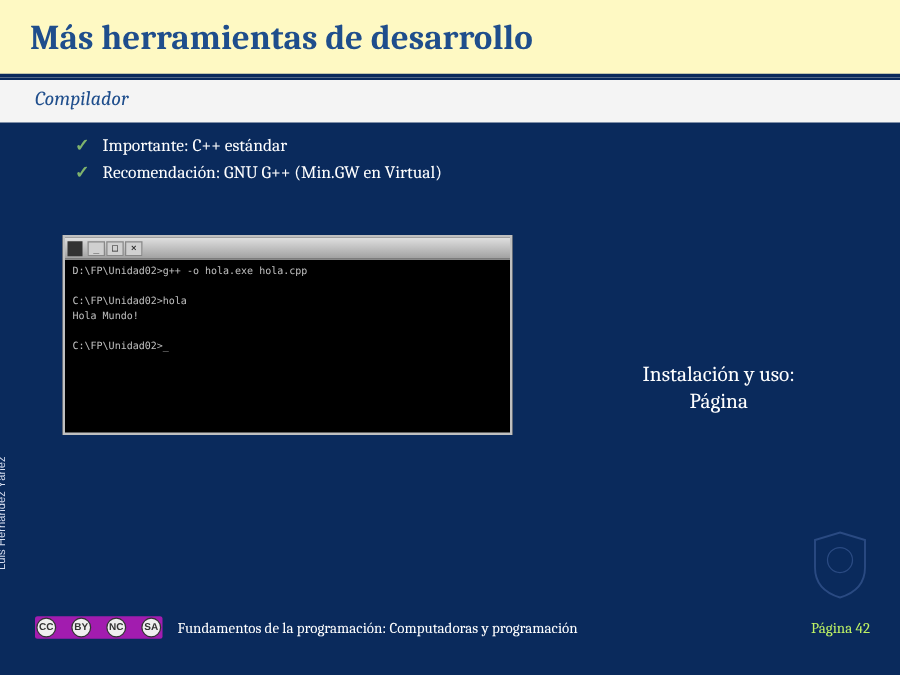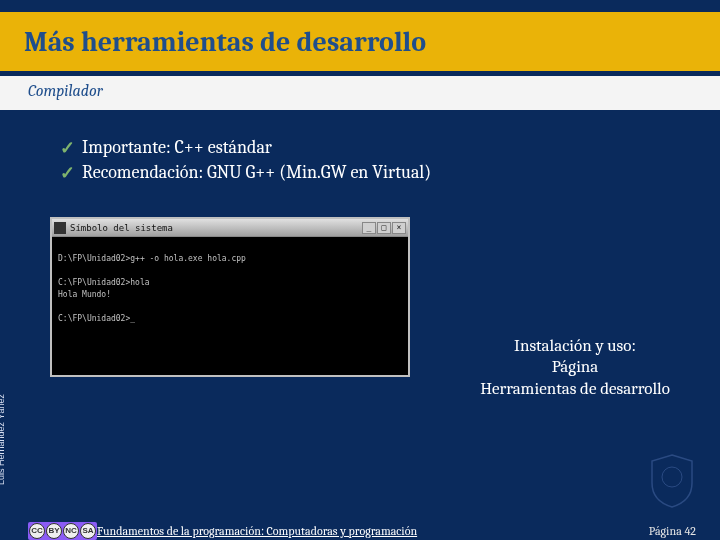--- a/index.html
+++ b/index.html
@@ -2,25 +2,24 @@
 <html><head>
 <meta charset="utf-8">
 <style>
   * { margin: 0; padding: 0; box-sizing: border-box; }
   html, body { width: 720px; height: 540px; overflow: hidden; }
   body {
     font-family: Cambria, Georgia, "Times New Roman", serif;
     background: #0a2a5c;
   }
   .header {
-    background: #eab308;
+    background: #fef9c3;
     height: 62px;
     padding: 14px 24px 0 24px;
     border-bottom: 3px solid #0a2a5c;
-    margin-top: 12px;
   }
   .title {
     color: #1f4e8c;
     font-size: 28px;
     font-weight: bold;
   }
   .subtitle-wrap {
     background: #f4f4f4;
     padding: 6px 24px 10px 28px;
     border-top: 2px solid #0a2a5c;
@@ -31,22 +30,21 @@
     font-style: italic;
     font-size: 16px;
   }
   .content {
     position: relative;
     height: 418px;
     color: #fff;
   }
   .bullets {
     padding: 10px 22px 0 60px;
-    font-size: 18px;
-    margin-top: 17px;
+    font-size: 14px;
   }
   .bullets li {
     list-style: none;
     position: relative;
     padding-left: 22px;
     margin-bottom: 4px;
   }
   .bullets li::before {
     content: "✓";
     position: absolute;
@@ -90,30 +88,30 @@
   .titlebar .btn {
     width: 14px; height: 12px;
     background: #d0d0d0;
     border: 1px solid #888;
     font-size: 8px;
     line-height: 10px;
     text-align: center;
     color: #222;
   }
   .term {
-    padding: 16px 6px;
+    padding: 3px 6px;
     color: #c0c0c0;
     font-size: 8px;
     line-height: 12px;
     white-space: pre;
   }
   .note {
     position: absolute;
     left: 460px;
-    top: 208px;
+    top: 192px;
     width: 230px;
     color: #fff;
     font-size: 17px;
     text-align: center;
     line-height: 1.25;
   }
   .sidetext {
     position: absolute;
     left: 6px;
     bottom: 60px;
@@ -126,46 +124,46 @@
   .footer {
     position: absolute;
     left: 0; right: 0; bottom: 0;
     height: 28px;
     display: flex;
     align-items: center;
     padding: 0 24px 0 28px;
   }
   .cc {
     display: flex;
-    gap: 1px;
-    background: #8b5cf6;
+    gap: 12px;
+    background: #a21caf;
     padding: 1px;
     border-radius: 2px;
+    margin-right: 12px;
   }
   .cc span {
     width: 16px; height: 16px;
     border-radius: 50%;
     border: 1px solid #333;
     background: #efefef;
     font-size: 8px;
     line-height: 14px;
     text-align: center;
     color: #333;
     font-weight: bold;
     font-family: Arial, sans-serif;
   }
   .footer-text {
     font-size: 12px;
     color: #fff;
     flex: 1;
-    text-decoration: underline;
   }
   .page {
     font-size: 12px;
-    color: #e5e5e5;
+    color: #bef264;
   }
   .shield {
     position: absolute;
     right: 24px;
     bottom: 36px;
     width: 48px;
     height: 56px;
     opacity: 0.5;
   }
   .shield svg { width: 100%; height: 100%; }
@@ -188,39 +186,37 @@
       <span>Importante: C++ estándar</span>
     </li>
     <li>
       <span>Recomendación: GNU G++ (</span><span class="italic">Min.GW</span><span> en Virtual)</span>
     </li>
   </ul>
 
   <div class="console-window">
     <div class="titlebar">
       <div class="icon"></div>
-      <div class="label">Símbolo del sistema</div>
       <div class="btns">
         <div class="btn">_</div>
         <div class="btn">□</div>
         <div class="btn">×</div>
       </div>
     </div>
     <div class="term">D:\FP\Unidad02&gt;g++ -o hola.exe hola.cpp
 
 C:\FP\Unidad02&gt;hola
 Hola Mundo!
 
 C:\FP\Unidad02&gt;_</div>
   </div>
 
   <div class="note">
     <div>Instalación y uso:</div>
     <div>Página</div>
-    <div>Herramientas de desarrollo</div>
   </div>
 
   <div class="sidetext">Luis Hernández Yáñez</div>
 
   <div class="shield">
     <svg viewBox="0 0 48 56">
       <path d="M24 2 L44 8 L44 30 Q44 48 24 54 Q4 48 4 30 L4 8 Z" fill="none" stroke="#4a6aa8" stroke-width="1.5"></path>
       <circle cx="24" cy="24" r="10" fill="none" stroke="#4a6aa8" stroke-width="1"></circle>
     </svg>
   </div>

